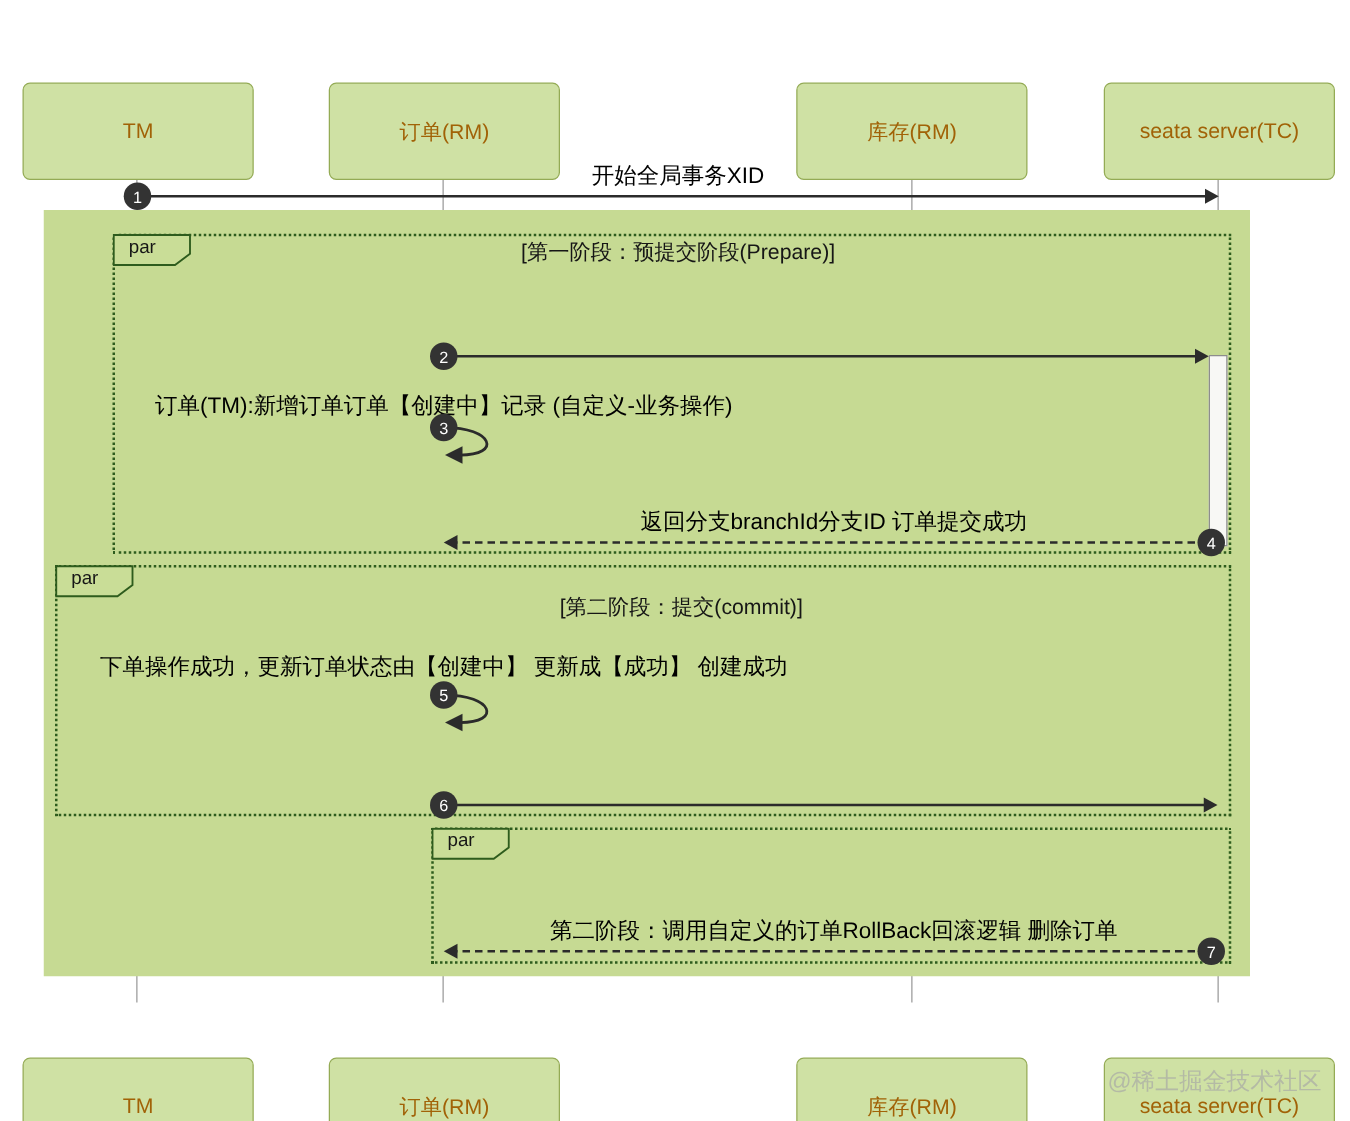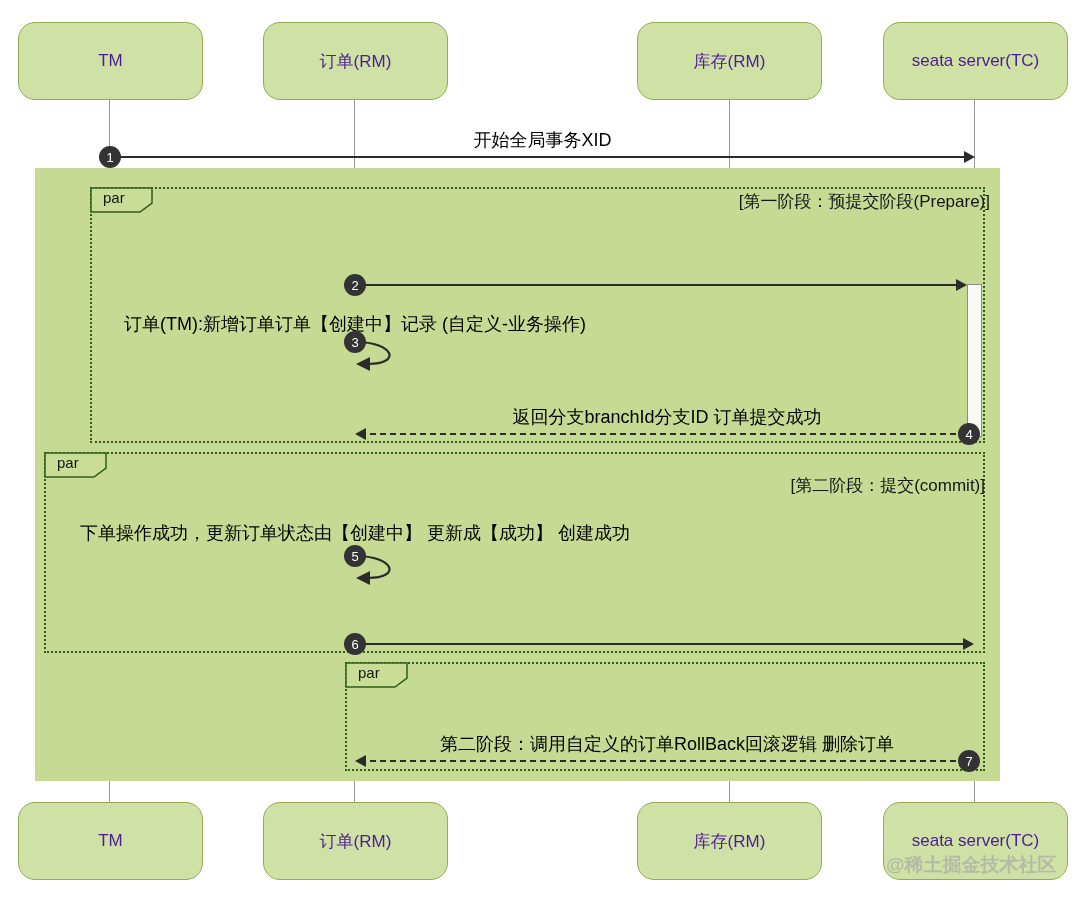--- a/index.html
+++ b/index.html
@@ -4,41 +4,41 @@
 <style>
   html,body{margin:0;padding:0;background:#ffffff;}
   #canvas{
     position:relative;width:1080px;height:897px;background:#ffffff;overflow:hidden;
     font-family:"Liberation Sans","DejaVu Sans",sans-serif;color:#1e1e1e;
   }
   .lifeline{position:absolute;width:1px;background:#9a9a9a;}
   .bgrect{position:absolute;left:35px;top:168px;width:965px;height:613px;background:#c6da93;}
   .actor{
     position:absolute;width:185px;height:78px;box-sizing:border-box;
-    background:#cfe1a4;border:1.5px solid #94ab55;border-radius:17px;
+    background:#cfe1a4;border:1.5px solid #94ab55;border-radius:6px;
     display:flex;align-items:center;justify-content:center;
-    font-size:17px;color:#4c1d95;
+    font-size:17px;color:#a16207;margin-top:44px;
   }
   .frag{position:absolute;box-sizing:border-box;border:2px dotted #2e5c1d;}
-  .frag-header{position:absolute;text-align:right;font-size:17px;color:#161616;}
+  .frag-header{position:absolute;text-align:center;font-size:17px;color:#161616;}
   .ftag{position:absolute;width:64px;height:27px;}
   .ftag svg{position:absolute;left:0;top:0;}
   .ftag .tag-label{position:absolute;left:13px;top:2px;font-size:15px;color:#161616;}
   .msg-line{position:absolute;height:0;border-top:2px solid #2b2b2b;}
   .msg-line.dashed{border-top-style:dashed;}
   .head-r{position:absolute;width:0;height:0;border-top:6px solid transparent;border-bottom:6px solid transparent;border-left:11px solid #2b2b2b;}
   .head-l{position:absolute;width:0;height:0;border-top:6px solid transparent;border-bottom:6px solid transparent;border-right:11px solid #2b2b2b;}
   .msg-label{position:absolute;text-align:center;font-size:18px;color:#000000;white-space:nowrap;}
   .badge{
     position:absolute;width:22px;height:22px;border-radius:50%;background:#333333;color:#ffffff;
     display:flex;align-items:center;justify-content:center;font-size:13px;z-index:6;
   }
   .activation{position:absolute;left:967px;top:284px;width:15px;height:153px;box-sizing:border-box;background:#f8f8f5;border:1px solid #8d8d8d;z-index:3;}
   .loop{position:absolute;z-index:4;}
-  .watermark{position:absolute;left:886px;top:852px;font-size:19px;color:#a6a6a6;opacity:0.65;z-index:8;white-space:nowrap;font-weight:bold;}
+  .watermark{position:absolute;left:886px;top:852px;font-size:19px;color:#a6a6a6;opacity:0.65;z-index:8;white-space:nowrap;}
   .actor{z-index:7;}
   .frag,.frag-header,.ftag,.msg-line,.head-r,.head-l,.msg-label{z-index:4;}
 </style>
 </head>
 <body>
 
 <div id="canvas">
 
   <div class="lifeline" style="left:109px;top:100px;height:702px"></div>
   <div class="lifeline" style="left:354px;top:100px;height:702px"></div>

